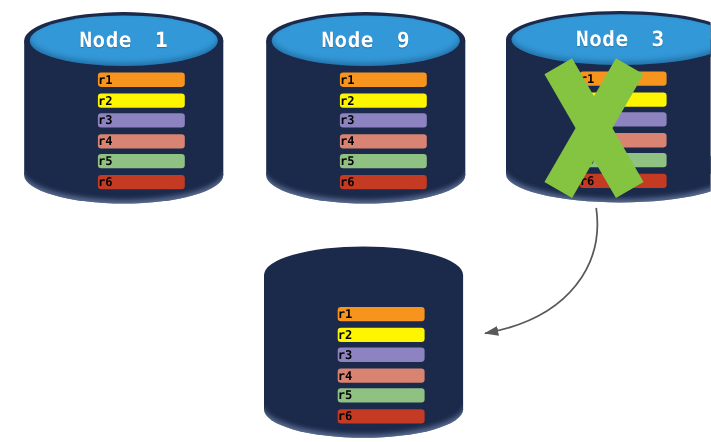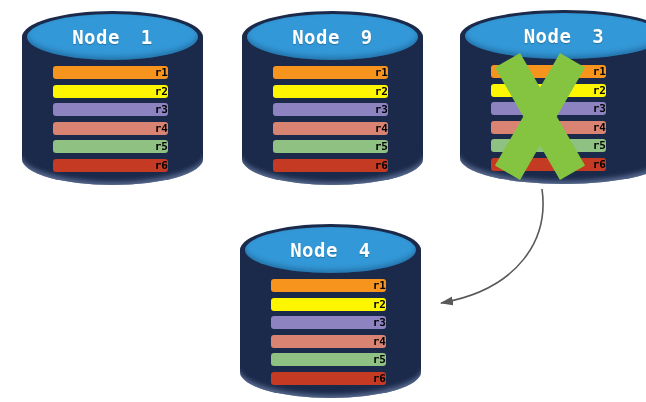--- a/index.html
+++ b/index.html
@@ -40,21 +40,21 @@
     word-spacing: 9px; letter-spacing: 0.5px;
     text-shadow: 0 1px 1px rgba(0,0,0,0.25);
   }
 
   .bars {
     position: absolute; left: 31px; top: 55px; width: 115px;
     display: flex; flex-direction: column; gap: 5.5px; z-index: 1;
   }
   .bar {
     height: 13px; border-radius: 3px;
-    display: flex; align-items: center; justify-content: flex-end;
+    display: flex; align-items: center; justify-content: flex-start; margin-left: 36px;
   }
   .bar span {
     color: var(--bar_text, #000);
     font-size: 11px; font-weight: bold; line-height: 13px;
   }
 
   
   .fail-x {
     position: absolute; left: 493px; top: 51px; width: 94px; height: 130px;
     z-index: 5; pointer-events: none;
@@ -163,23 +163,20 @@
       <div class="bar" style="background-color: rgb(196, 58, 34);">
           <span>r6</span>
         </div>
     </div>
   </div>
 
   <div class="node node4">
     <div class="rim-top" style="background-color: rgb(27, 42, 75);"></div>
     <div class="shell" style="background-color: rgb(27, 42, 75);"></div>
     <div class="rim-bottom" style="background-color: rgb(27, 42, 75);"></div>
-    <div class="cap" style="background-color: rgb(51, 152, 215);">
-      <span class="node-title">Node 4</span>
-    </div>
     <div class="bars">
       <div class="bar" style="background-color: rgb(247, 148, 29);">
           <span>r1</span>
         </div>
       <div class="bar" style="background-color: rgb(254, 245, 0);">
           <span>r2</span>
         </div>
       <div class="bar" style="background-color: rgb(141, 131, 192);">
           <span>r3</span>
         </div>

